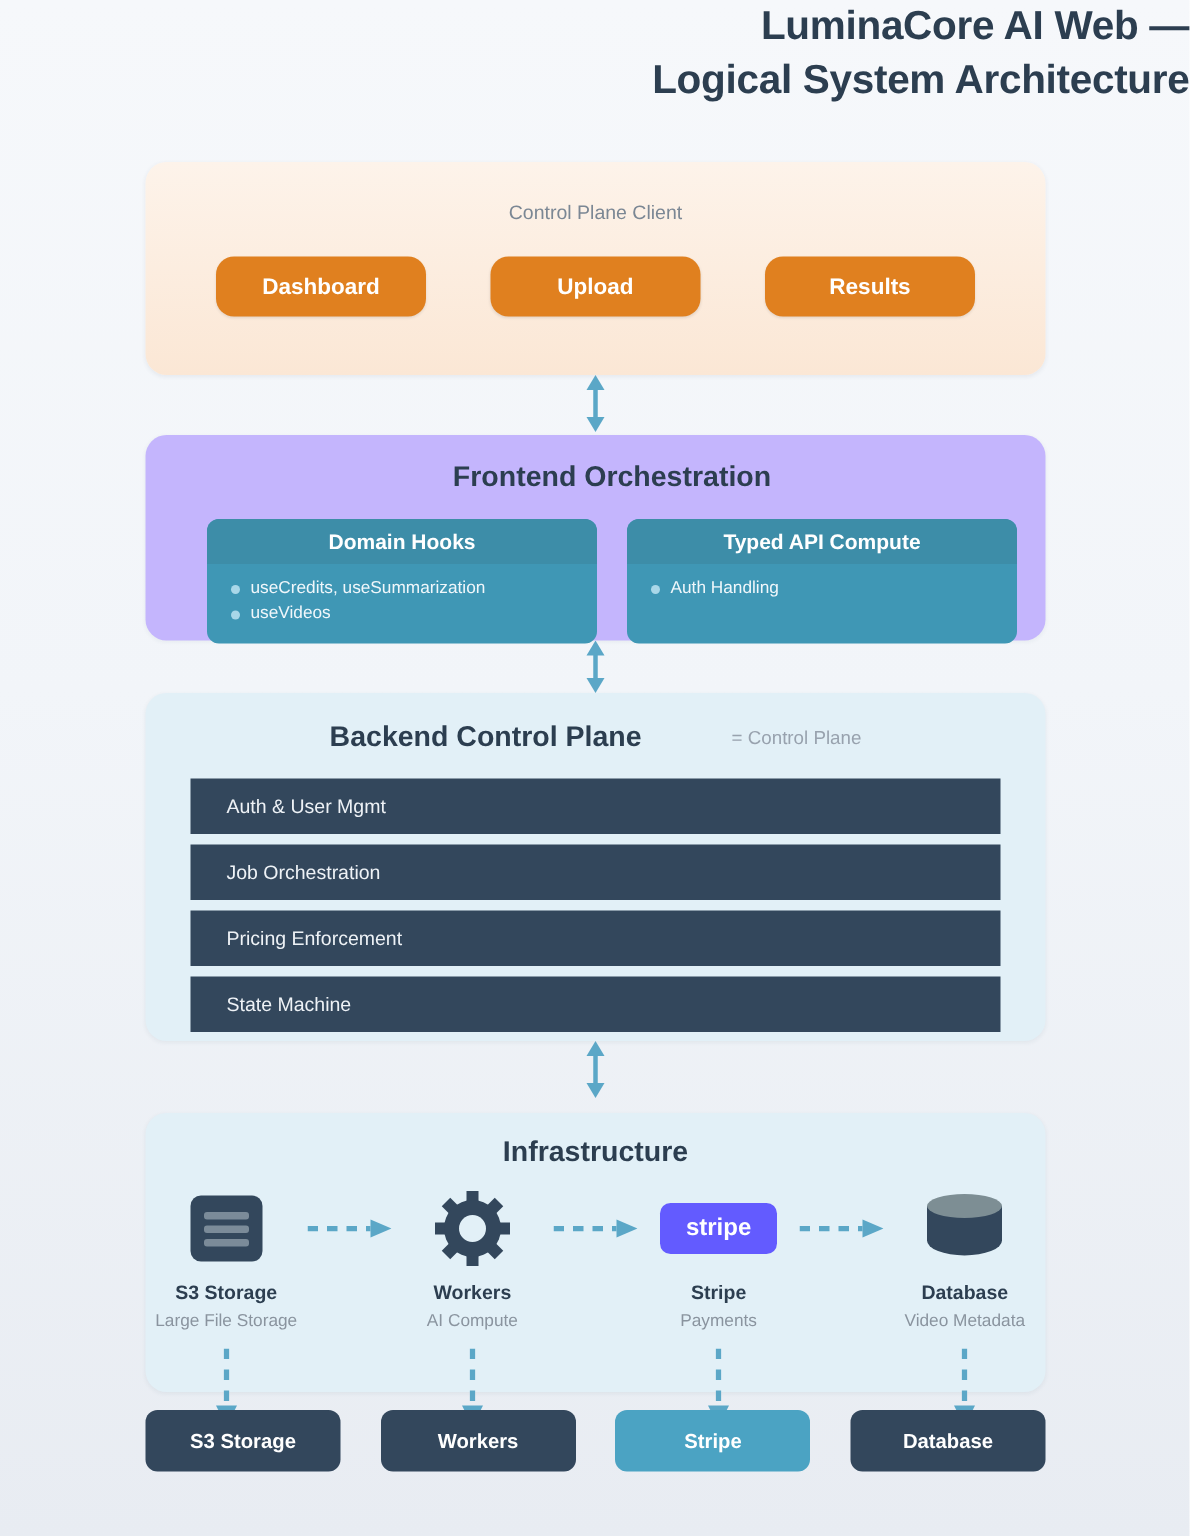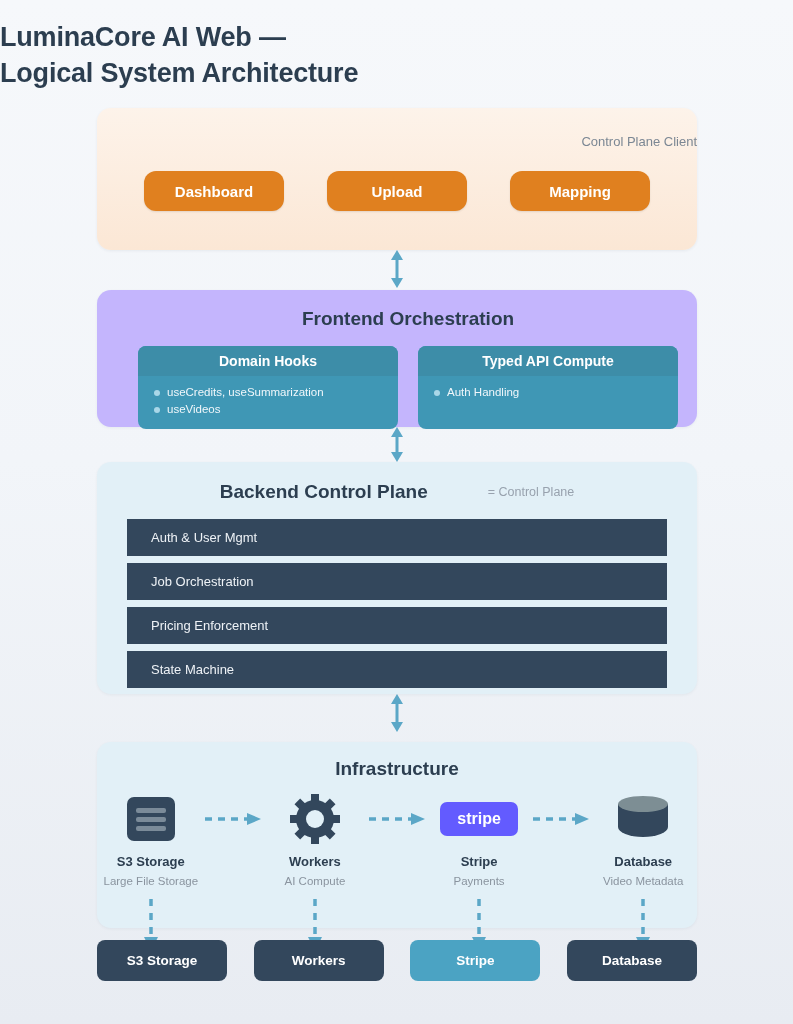--- a/index.html
+++ b/index.html
@@ -17,22 +17,21 @@
 
   .page {
     width: 793px;
     height: 1024px;
     position: relative;
     box-sizing: border-box;
   }
 
   
   .title-block {
-    padding-top: 20px;
-    text-align: left;
+    text-align: right;
   }
   .title-line {
     font-size: 27px;
     font-weight: bold;
     color: #2c3e50;
     line-height: 1.32;
     letter-spacing: -0.2px;
   }
 
   
@@ -43,21 +42,21 @@
     border-radius: 14px;
     box-sizing: border-box;
   }
   .section-title {
     text-align: center;
     font-size: 19px;
     font-weight: bold;
     color: #2c3e50;
   }
   .section-sub {
-    text-align: right;
+    text-align: center;
     font-size: 13px;
     color: #7b8794;
     margin-top: 6px;
   }
 
   
   #ui-section {
     top: 108px;
     height: 142px;
     background: linear-gradient(180deg, #fdf3ea 0%, #fbe7d5 100%);
@@ -312,21 +311,21 @@
   <div class="title-block">
     <div class="title-line">LuminaCore AI Web —</div>
     <div class="title-line">Logical System Architecture</div>
   </div>
 
   <div class="section" id="ui-section">
     <div class="section-sub">Control Plane Client</div>
     <div class="ui-buttons">
       <div class="ui-btn">Dashboard</div>
       <div class="ui-btn">Upload</div>
-      <div class="ui-btn">Mapping</div>
+      <div class="ui-btn">Results</div>
     </div>
   </div>
 
   <div class="vconn" id="conn-ui-frontend">
     <svg width="22" height="38" viewBox="0 0 22 38">
       <line x1="11" y1="8" x2="11" y2="30" stroke="#5ba7c7" stroke-width="3"></line>
       <polygon points="11,0 5,10 17,10" fill="#5ba7c7"></polygon>
       <polygon points="11,38 5,28 17,28" fill="#5ba7c7"></polygon>
     </svg>
   </div>

